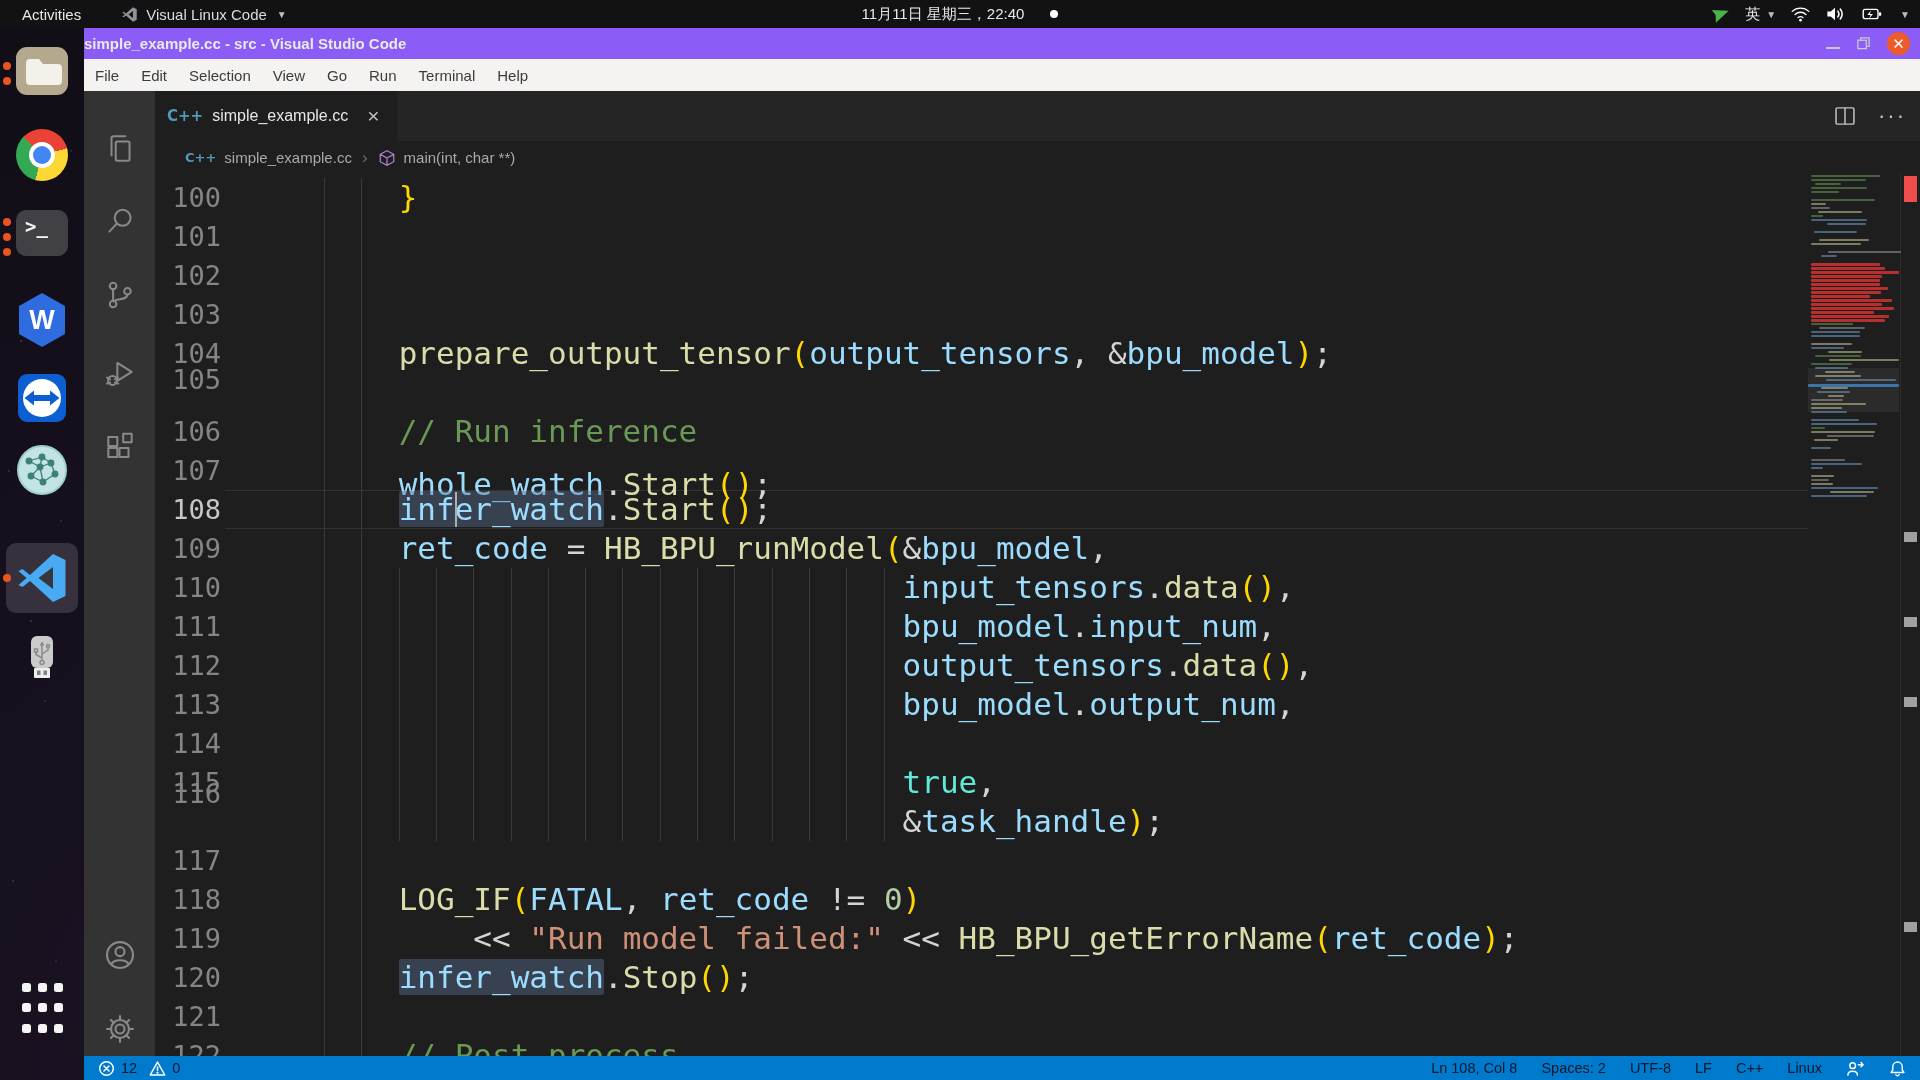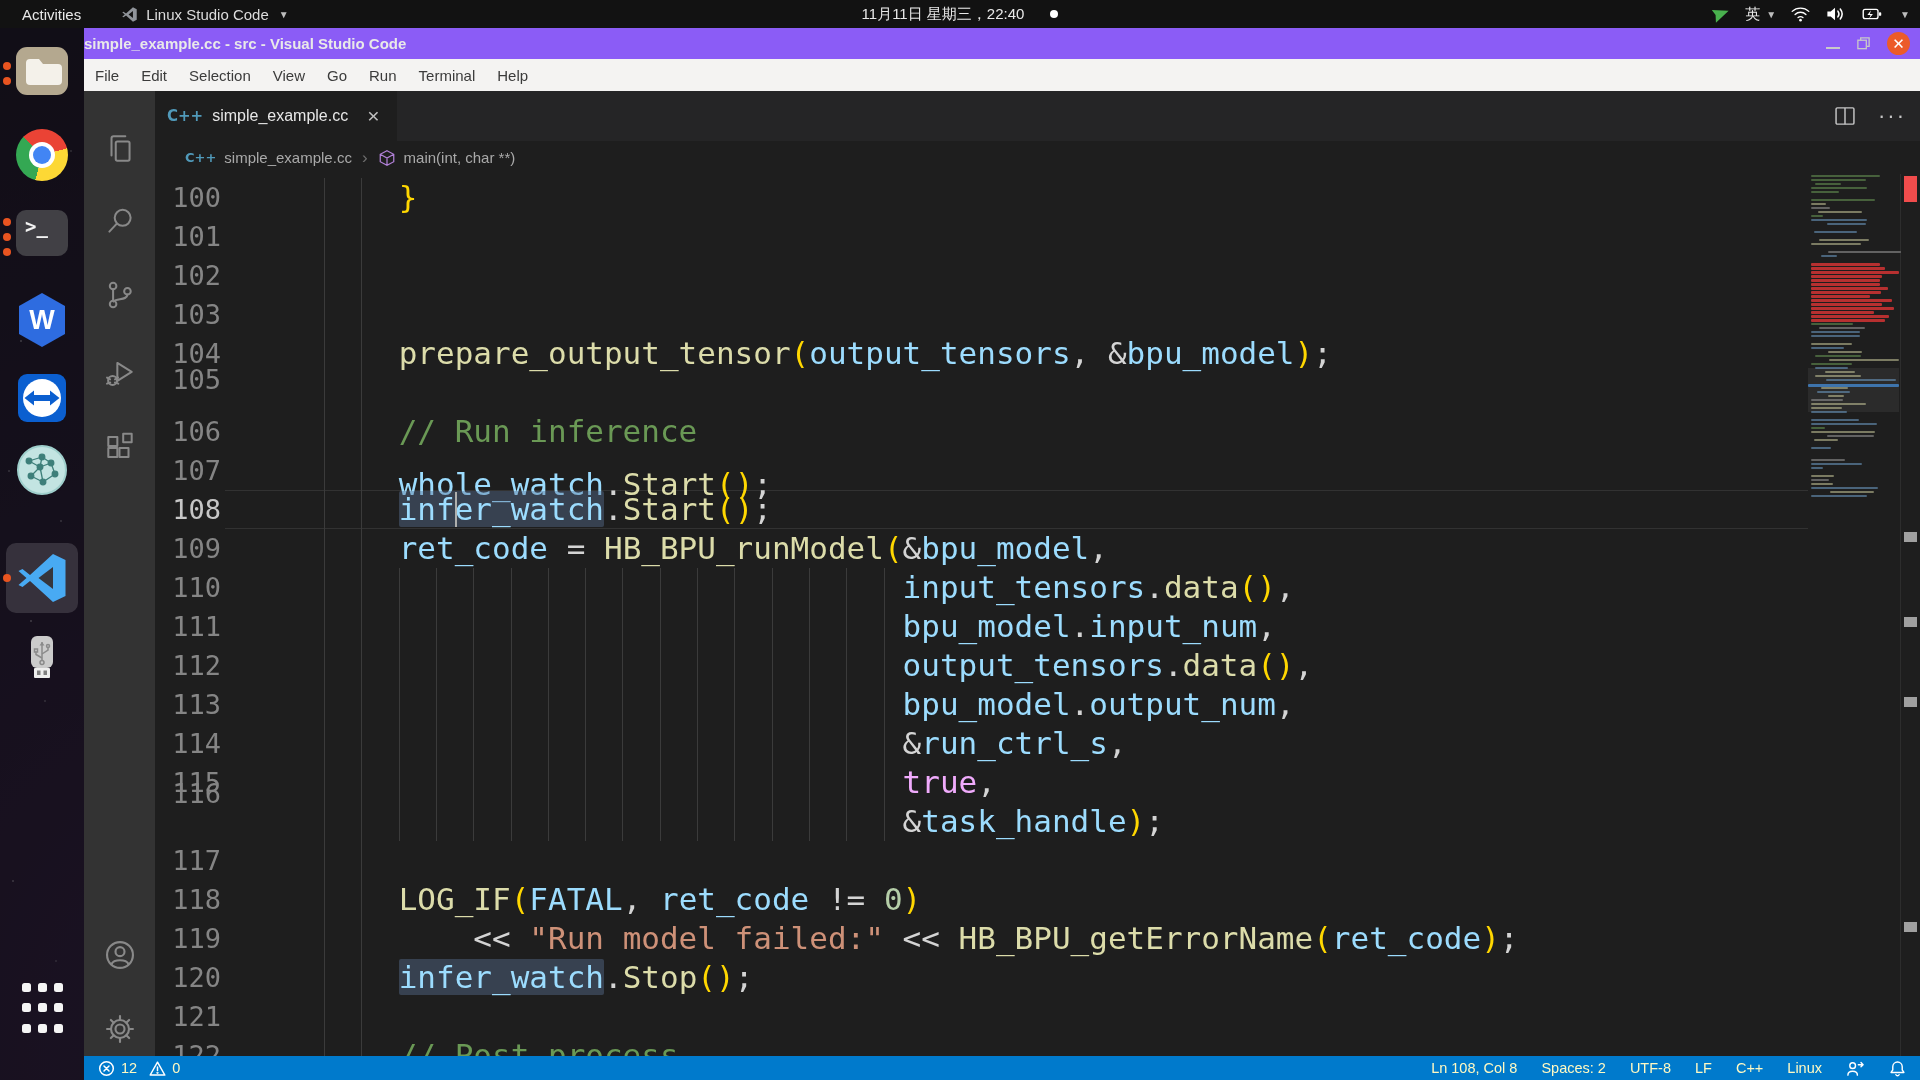--- a/index.html
+++ b/index.html
@@ -77,52 +77,52 @@
   .curline{position:absolute;left:70px;width:1583px;height:39px;
     border-top:1px solid rgba(255,255,255,.09);border-bottom:1px solid rgba(255,255,255,.09);
     box-sizing:border-box;}
   .row,.gut{position:absolute;height:39px;line-height:39px;white-space:pre;}
   .gut{left:0;width:66px;text-align:right;color:#858585;
     font-family:"DejaVu Sans Mono",monospace;font-size:27px;}
   .gut.cur{color:#c6c6c6;}
   .row{left:169px;font-family:"DejaVu Sans Mono",monospace;font-size:31px;}
   .guide{position:absolute;width:1px;height:39px;background:#3b3b3b;}
   .tok-fg{color:#d4d4d4}.tok-var{color:#9cdcfe}.tok-fn{color:#dcdcaa}.tok-num{color:#b5cea8}
-  .tok-str{color:#ce9178}.tok-cmt{color:#6a9955}.tok-kw{color:#f0abfc}.tok-br{color:#ffd700}
+  .tok-str{color:#ce9178}.tok-cmt{color:#6a9955}.tok-kw{color:#5eead4}.tok-br{color:#ffd700}
   .hl{background:rgba(91,115,149,.42);border-radius:2px;}
   .cursor{position:absolute;width:2px;height:35px;background:#aeafad;}
   .minimap{position:absolute;left:1653px;top:0;width:91px;height:910px;background:#1e1e1e;}
   .mm-bar{position:absolute;height:2px;border-radius:1px;}
   .mm-slider{position:absolute;left:0;width:91px;background:rgba(220,220,220,.07);}
   .oruler{position:absolute;left:1745px;top:0;width:20px;height:910px;
     border-left:1px solid rgba(255,255,255,.07);}
   .or-mark{position:absolute;left:3px;width:13px;}
   
   .statusbar{position:absolute;left:0;top:1028px;width:1836px;height:24px;background:#007acc;
-    color:#fef9c3;font-size:14.5px;display:flex;align-items:center;padding:0 14px;box-sizing:border-box;gap:10px;}
+    color:#0f172a;font-size:14.5px;display:flex;align-items:center;padding:0 14px;box-sizing:border-box;gap:10px;}
   .sb-left{display:flex;align-items:center;gap:6px;}
   .sb-right{margin-left:auto;display:flex;align-items:center;gap:24px;}
   .sb-icon{display:flex;align-items:center;}
   svg.white{stroke:#fff;fill:none;stroke-width:1.5;stroke-linecap:round;stroke-linejoin:round;}
 </style>
 </head>
 <body>
 
 <div class="desktop">
     <div class="stars"></div>
   </div>
 
 <div class="topbar">
   <div class="tb-activities">Activities</div>
   <div class="tb-app">
     <svg width="17" height="17" viewBox="0 0 54 54">
         <path d="M38 4 L16 24 L8 18 L4 20 L12 27 L4 34 L8 36 L16 30 L38 50 L50 44 V10 Z" fill="#90949a"></path>
         <path d="M38 16 V38 L24 27 Z" fill="#121212"></path>
       </svg>
-    <span>Linux Studio Code</span>
+    <span>Visual Linux Code</span>
     <span class="tb-caret">▼</span>
   </div>
   <div class="tb-clock">
     <span>11月11日 星期三，22:40</span>
     <span class="tb-dot"></span>
   </div>
   <div class="tb-right">
     <svg class="sb-icon" width="20" height="20" viewBox="0 0 24 24">
         <path d="M3 20 L22 11 L3 4 L5.5 11 L3 20 Z M5.5 11 L14 11" fill="#49b14e" transform="rotate(-18 12 12)"></path>
       </svg>
@@ -458,21 +458,20 @@
       <div class="guide" style="top:550px;left:392.79999999999995px"></div>
       <div class="guide" style="top:550px;left:430.09999999999997px"></div>
       <div class="guide" style="top:550px;left:467.4px"></div>
       <div class="guide" style="top:550px;left:504.7px"></div>
       <div class="guide" style="top:550px;left:542px"></div>
       <div class="guide" style="top:550px;left:579.3px"></div>
       <div class="guide" style="top:550px;left:616.5999999999999px"></div>
       <div class="guide" style="top:550px;left:653.9px"></div>
       <div class="guide" style="top:550px;left:691.1999999999999px"></div>
       <div class="guide" style="top:550px;left:728.5px"></div>
-      <div class="row" style="top:550px"><span class="tok-fg">                               </span><span class="tok-fg">&amp;</span><span class="tok-var">run_ctrl_s</span><span class="tok-fg">,</span></div>
       <div class="gut" style="top:589px">115</div>
       <div class="guide" style="top:589px;left:169px"></div>
       <div class="guide" style="top:589px;left:206.3px"></div>
       <div class="guide" style="top:589px;left:243.6px"></div>
       <div class="guide" style="top:589px;left:280.9px"></div>
       <div class="guide" style="top:589px;left:318.2px"></div>
       <div class="guide" style="top:589px;left:355.5px"></div>
       <div class="guide" style="top:589px;left:392.79999999999995px"></div>
       <div class="guide" style="top:589px;left:430.09999999999997px"></div>
       <div class="guide" style="top:589px;left:467.4px"></div>

